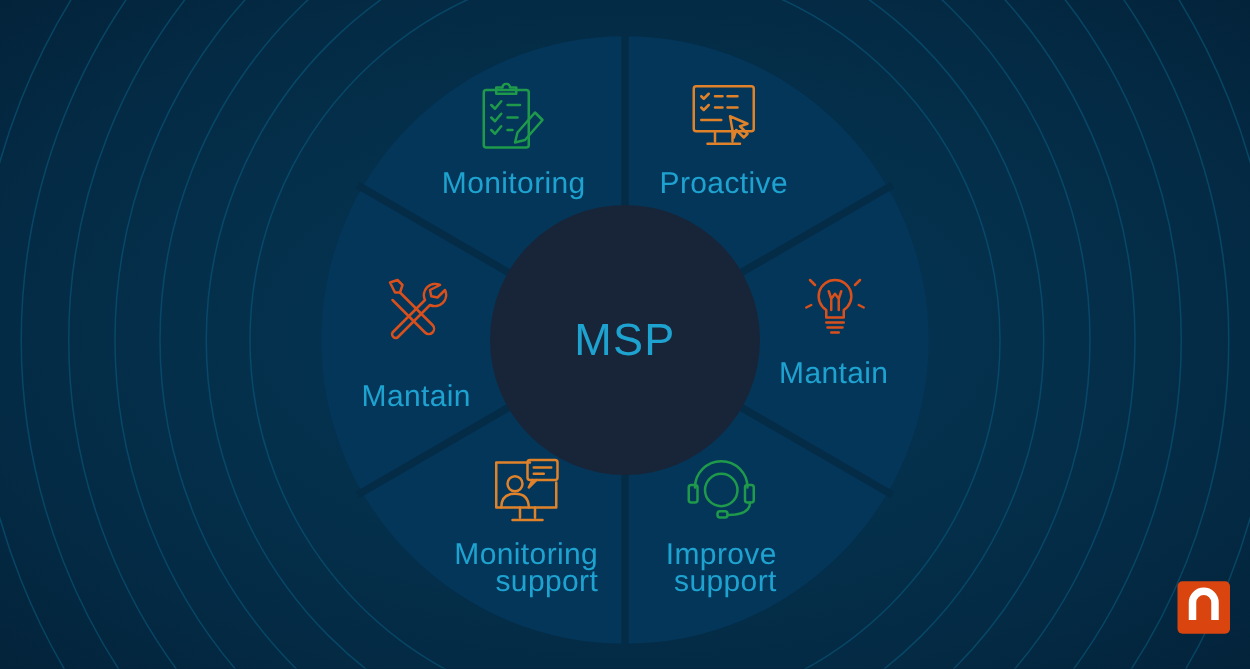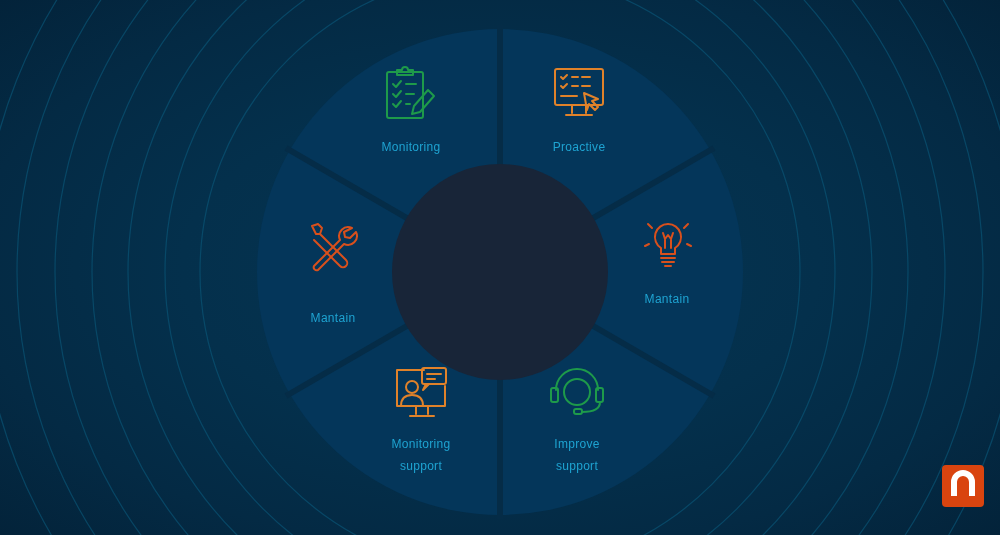--- a/index.html
+++ b/index.html
@@ -1,19 +1,19 @@
 <!DOCTYPE html>
 <html><head>
 <meta charset="utf-8">
 <style>
   html,body{margin:0;padding:0;}
   body{width:1000px;height:535px;overflow:hidden;background:#06233a;font-family:"Liberation Sans",sans-serif;}
   .stage{position:relative;width:1000px;height:535px;background:radial-gradient(ellipse at 50% 50%, #053552 0%, #04304c 45%, #042a44 75%, #03233a 100%);overflow:hidden;}
   svg.bg{position:absolute;left:0;top:0;}
-  .label{position:absolute;color:#1ea3d1;font-size:12px;text-align:center;line-height:22px;letter-spacing:0.3px;transform:translateX(-50%);white-space:nowrap;}
+  .label{position:absolute;color:#1ea3d1;font-size:24px;text-align:right;line-height:22px;letter-spacing:0.3px;transform:translateX(-50%);white-space:nowrap;}
   .center-label{position:absolute;left:500px;top:272px;transform:translate(-50%,-50%);color:#1ea3d1;font-size:36px;letter-spacing:1px;}
   .icon{position:absolute;}
   .logo{position:absolute;left:942px;top:465px;width:42px;height:42px;background:#d9440f;border-radius:4px;}
 </style>
 </head>
 <body>
 
 <div class="stage">
   <svg class="bg" width="1000" height="535" viewBox="0 0 1000 535">
     <g fill="none" stroke="#0a5a7c" stroke-width="1.2" opacity="0.6">
@@ -32,20 +32,21 @@
       <line x1="500" y1="272" x2="500" y2="25"></line>
       <line x1="500" y1="272" x2="714" y2="148"></line>
       <line x1="500" y1="272" x2="714" y2="396"></line>
       <line x1="500" y1="272" x2="500" y2="519"></line>
       <line x1="500" y1="272" x2="286" y2="396"></line>
       <line x1="500" y1="272" x2="286" y2="148"></line>
     </g>
     <circle cx="500" cy="272" r="108" fill="#182538"></circle>
   </svg>
 
+  <div class="center-label">MSP</div>
 
   <svg class="icon" style="left:384px;top:66px" width="56" height="56" viewBox="0 0 56 56">
     <g fill="none" stroke="#1e9a4a" stroke-width="2" stroke-linecap="round" stroke-linejoin="round">
       <rect x="3" y="6" width="36" height="46" rx="2"></rect>
       <path d="M13 6 v-2 h5 a3 3 0 0 1 6 0 h5 v5 h-16z"></path>
       <path d="M9 18 l3 3 l5 -6"></path>
         <path d="M22 18 h10"></path>
       <path d="M9 28 l3 3 l5 -6"></path>
         <path d="M22 28 h8"></path>
       <path d="M9 38 l3 3 l5 -6"></path>

